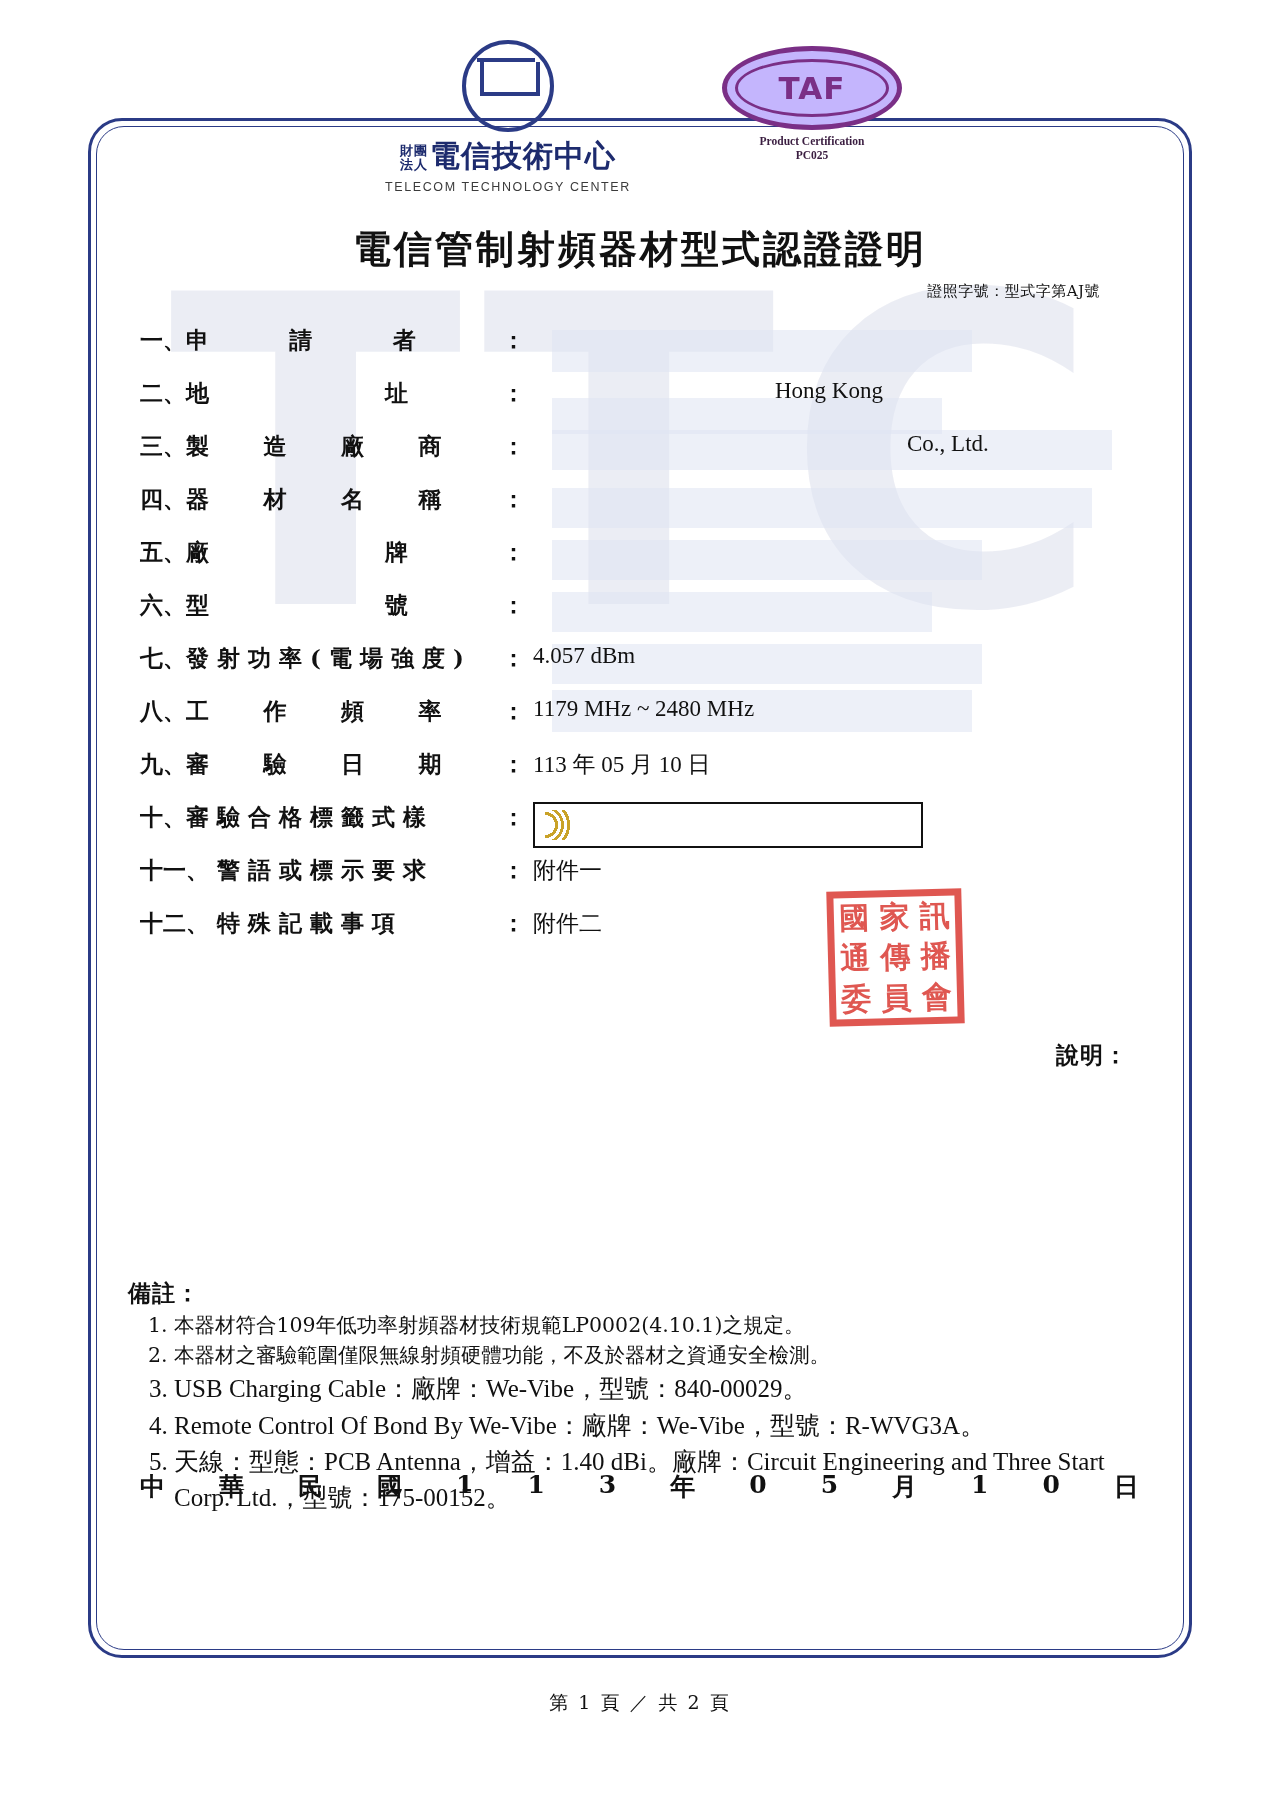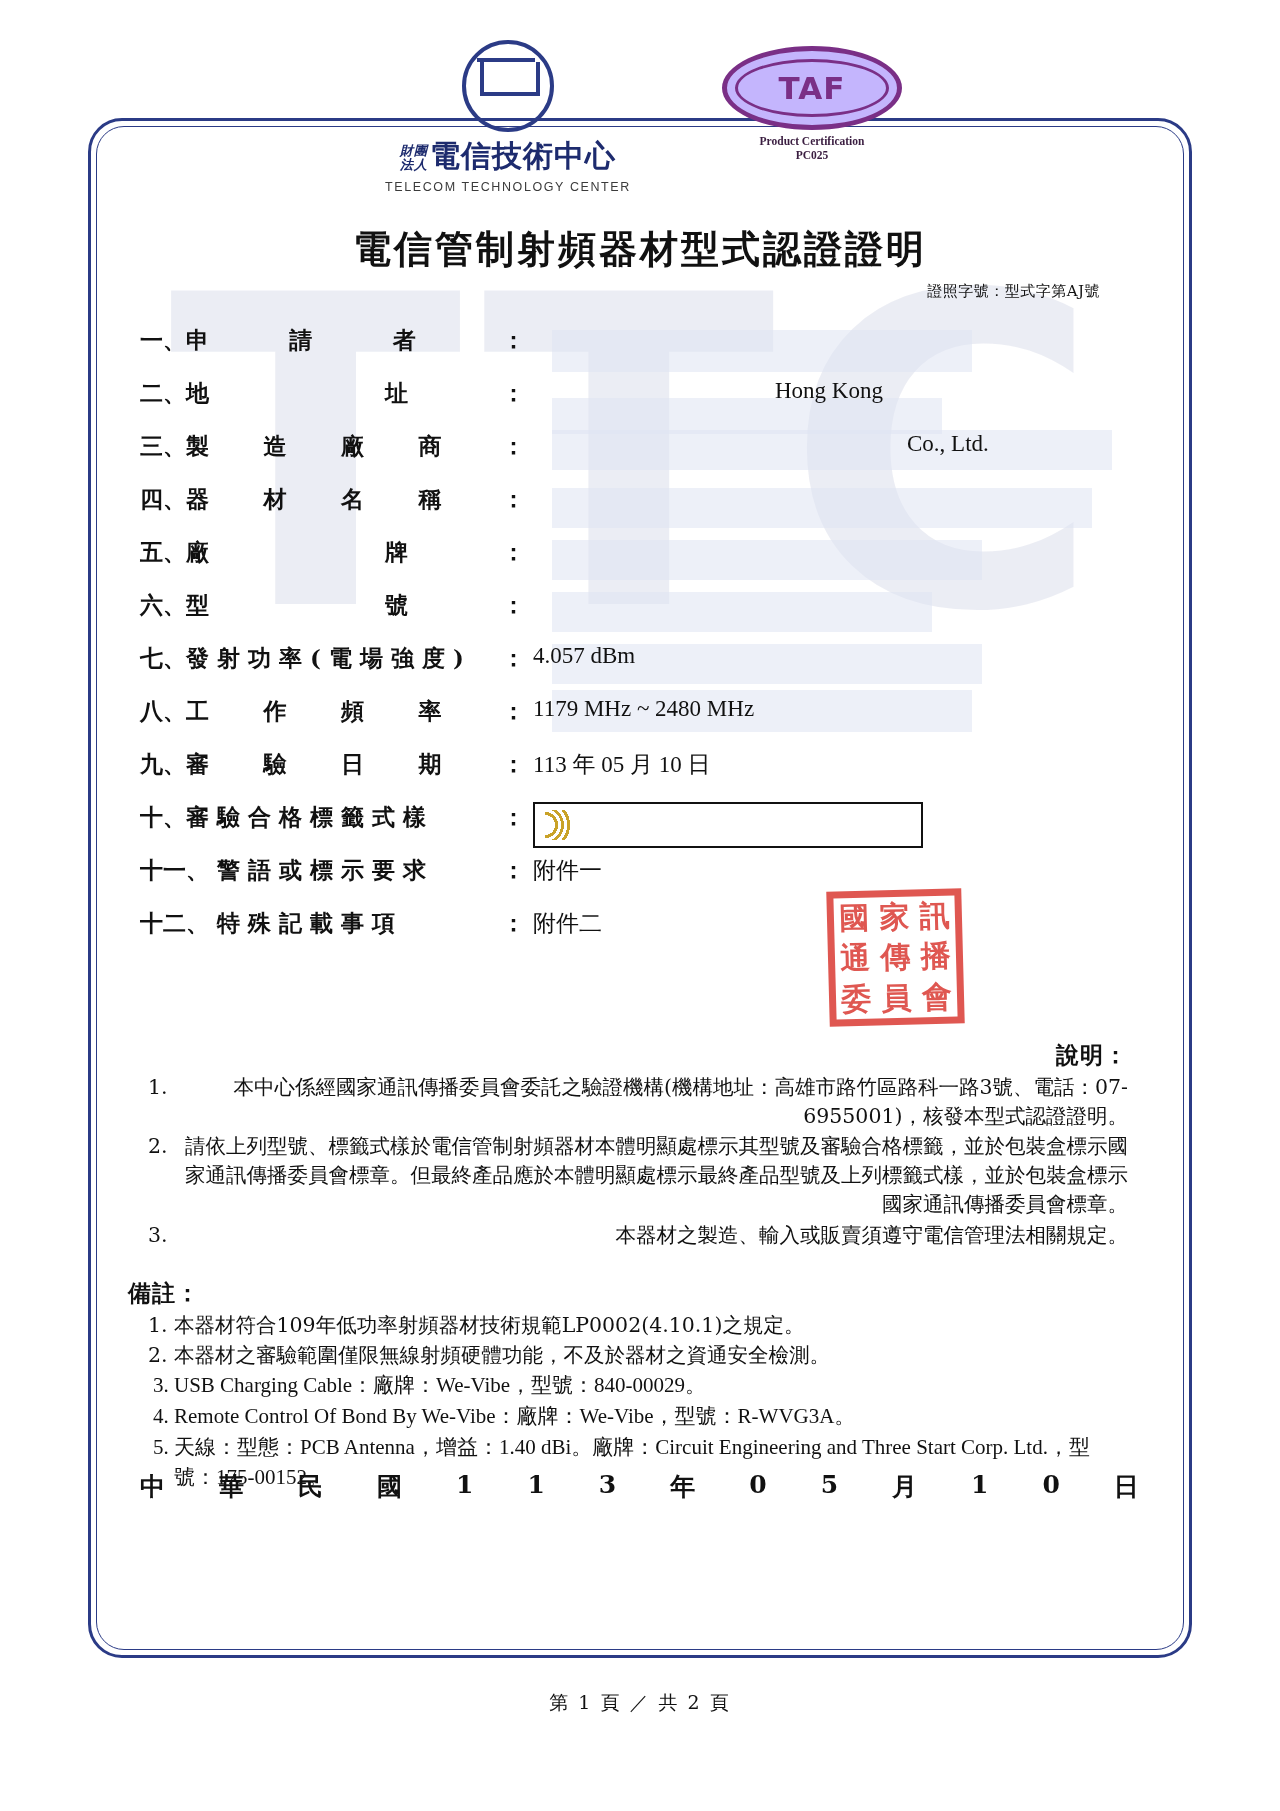--- a/index.html
+++ b/index.html
@@ -101,21 +101,20 @@
     letter-spacing: 1px;
     white-space: nowrap;
   }
   .ttc-cn .small {
     font-size: 13px;
     line-height: 1.02;
     display: inline-block;
     vertical-align: middle;
     text-align: left;
     margin-right: 2px;
-    font-style: italic;
   }
   .ttc-en {
     font-family: "Liberation Sans", sans-serif;
     font-size: 12.5px;
     letter-spacing: 1.6px;
     color: #3b3b3b;
     margin-top: 3px;
   }
 
   .taf-logo { text-align: center; width: 210px; padding-top: 6px; }
@@ -240,21 +239,21 @@
     letter-spacing: 1px;
     margin-bottom: 2px;
   }
   ol.notes {
     margin: 0 0 0 46px;
     padding: 0;
     font-size: 20.5px;
     line-height: 1.42;
   }
   ol.notes li { margin-bottom: 1px; }
-  ol.notes li.en { font-family: "Liberation Serif", serif; font-size: 21px; }
+  ol.notes li.en { font-family: "Liberation Serif", serif; font-size: 25px; }
 
   
   #date-line {
     position: absolute;
     left: 140px; top: 1470px;
     width: 1000px;
     display: flex;
     justify-content: space-between;
     font-family: "DejaVu Serif", serif;
     font-weight: 700;
@@ -464,25 +463,20 @@
     <span>通</span>
     <span>傳</span>
     <span>播</span>
     <span>委</span>
     <span>員</span>
     <span>會</span>
   </div>
 
   <div class="section" style="top:1040px;text-align:right;">
     <div class="head">說明：</div>
-    <ol class="notes">
-      <li>本中心係經國家通訊傳播委員會委託之驗證機構(機構地址：高雄市路竹區路科一路3號、電話：07-6955001)，核發本型式認證證明。</li>
-      <li>請依上列型號、標籤式樣於電信管制射頻器材本體明顯處標示其型號及審驗合格標籤，並於包裝盒標示國家通訊傳播委員會標章。但最終產品應於本體明顯處標示最終產品型號及上列標籤式樣，並於包裝盒標示國家通訊傳播委員會標章。</li>
-      <li>本器材之製造、輸入或販賣須遵守電信管理法相關規定。</li>
-    </ol>
   </div>
 
   <div class="section" style="top:1278px;">
     <div class="head">備註：</div>
     <ol class="notes">
       <li>本器材符合109年低功率射頻器材技術規範LP0002(4.10.1)之規定。</li>
       <li>本器材之審驗範圍僅限無線射頻硬體功能，不及於器材之資通安全檢測。</li>
       <li class="en">USB Charging Cable：廠牌：We-Vibe，型號：840-00029。</li>
       <li class="en">Remote Control Of Bond By We-Vibe：廠牌：We-Vibe，型號：R-WVG3A。</li>
       <li class="en">天線：型態：PCB Antenna，增益：1.40 dBi。廠牌：Circuit Engineering and Three Start Corp. Ltd.，型號：175-00152。</li>

